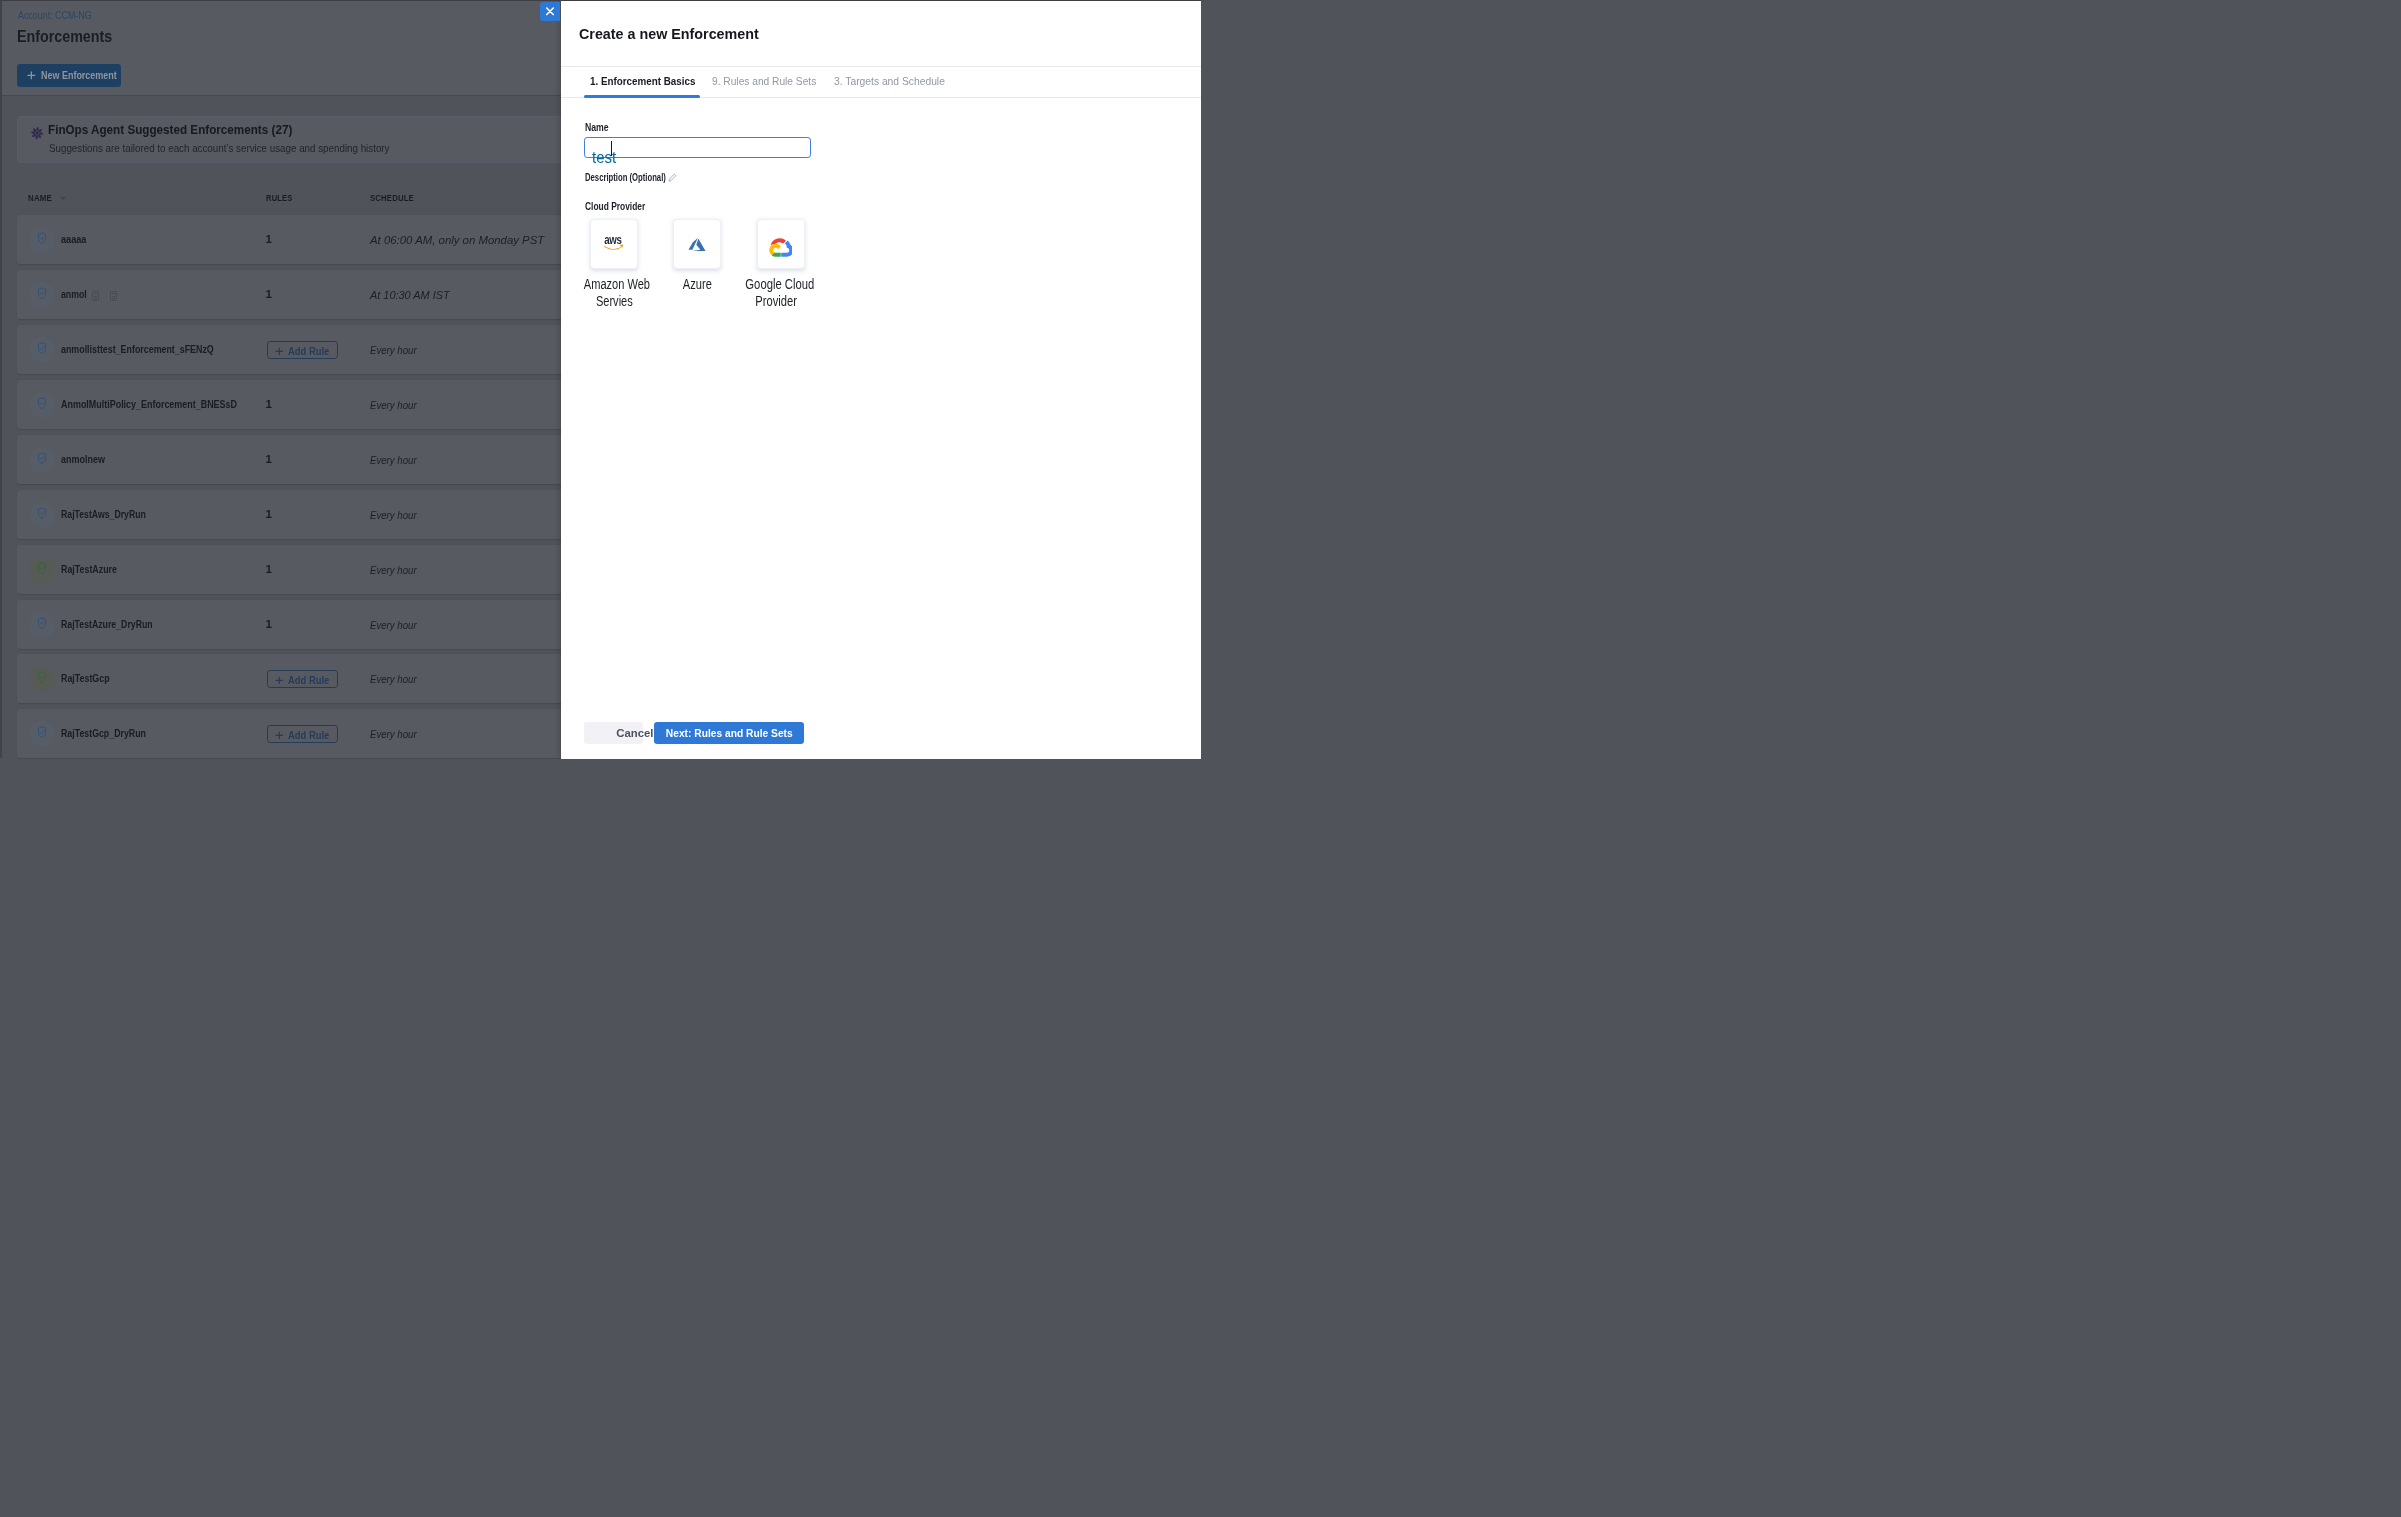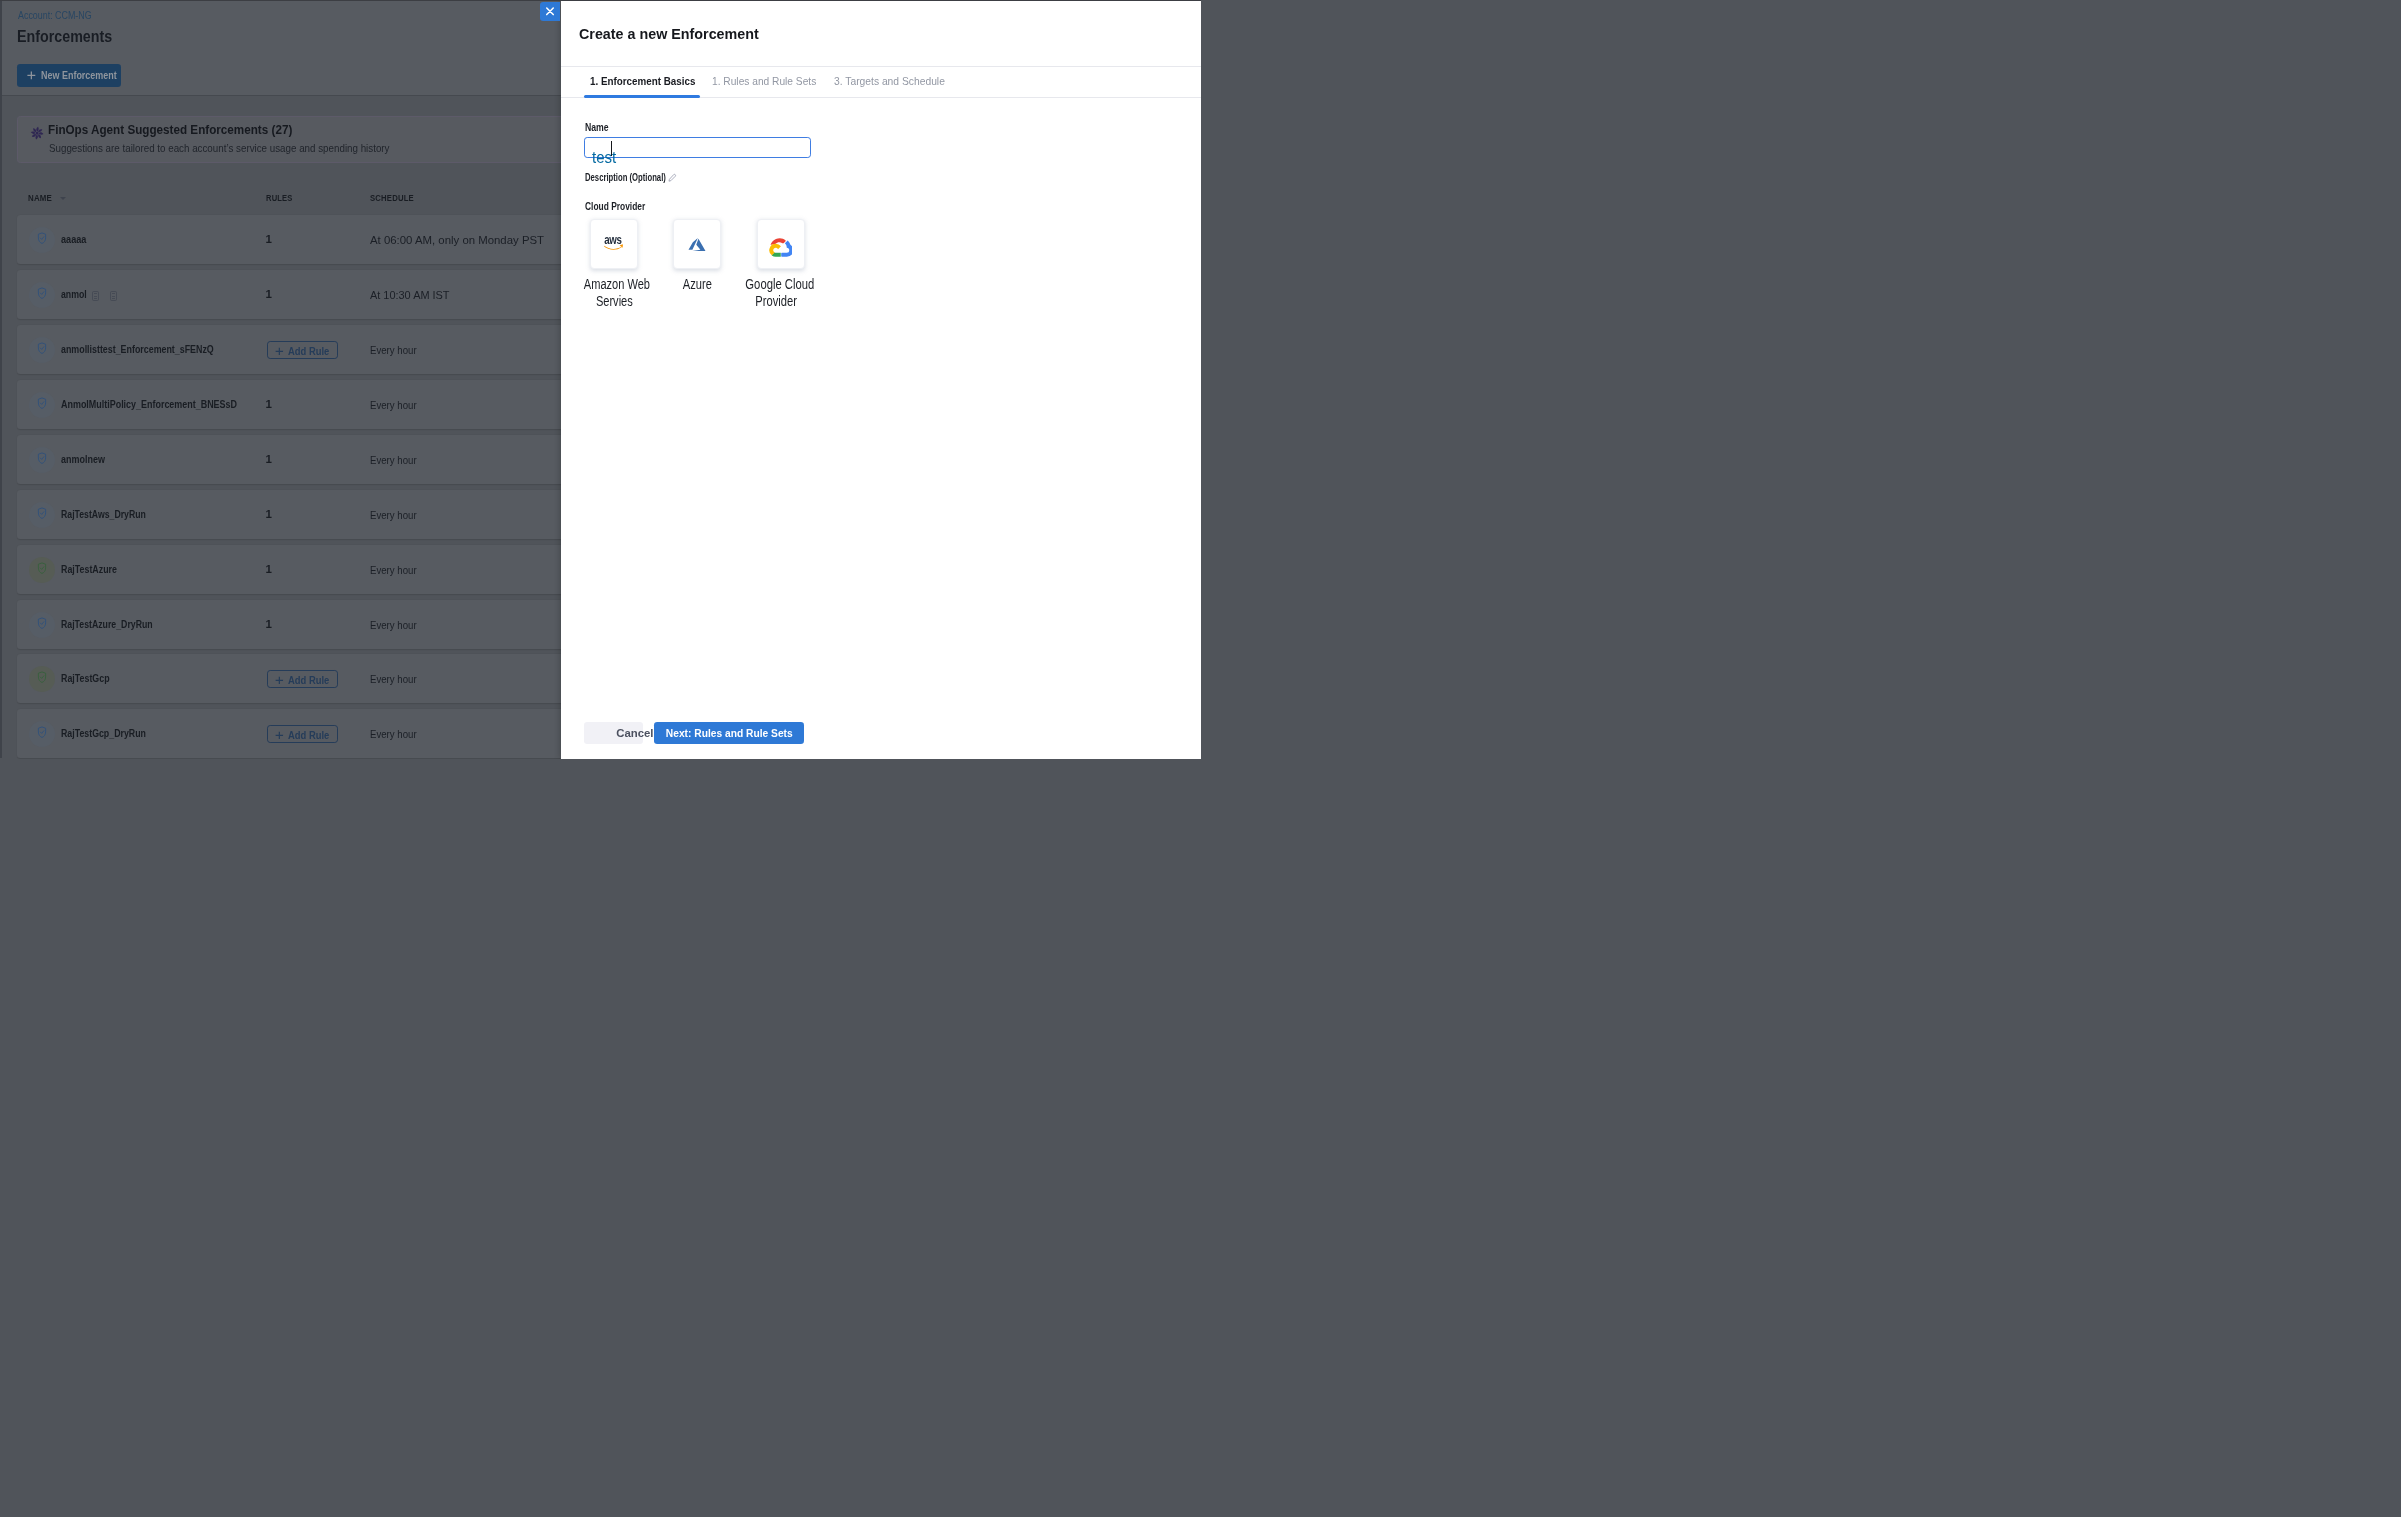--- a/index.html
+++ b/index.html
@@ -20,21 +20,21 @@
   .finops { position:absolute; left:16.6px; top:18.6px; width:1163px; height:47px; background:#575a60; border:0.8px solid #5d5a69; border-radius:3.2px; }
   .fi-title { position:absolute; left:30px; top:6px; font-size:12.3px; font-weight:600; color:#16191f; }
   .fi-sub { position:absolute; left:31px; top:25px; font-size:11px; color:#21252c; }
   .thead { position:absolute; top:96px; font-size:8.7px; font-weight:700; color:#191d23; letter-spacing:0.2px; }
   .sortarr { position:absolute; left:60px; top:100px; width:0; height:0; border-left:3px solid transparent; border-right:3px solid transparent; border-top:3.6px solid #3e434d; }
   .row { position:absolute; left:16.6px; width:1163px; height:49px; background:#575b61; border-radius:3.2px; box-shadow:0 0.8px 1.2px rgba(0,0,0,0.12); }
   .circ { position:absolute; left:12px; top:11.5px; width:26px; height:26px; border-radius:50%; }
   .circ.b { background:#565d66; } .circ.g { background:#565c55; }
   .rname { position:absolute; left:44px; top:18px; font-size:11.5px; font-weight:600; color:#191d23; }
   .rval { position:absolute; left:249px; top:18px; font-size:11.5px; font-weight:600; color:#191d23; }
-  .rsched { position:absolute; left:353px; top:18.5px; font-size:11.5px; color:#1b1f26; }
+  .rsched { position:absolute; left:353px; top:18.5px; font-size:11.5px; color:#1b1f26;font-style:italic; }
   .addrule { position:absolute; left:250px; top:16px; width:71px; height:18px; border:0.8px solid #253c59; border-radius:3.2px; }
   .addrule svg { position:absolute; left:7.5px; top:4.7px; }
   .addrule > span { position:absolute; left:20.5px; top:2.5px; font-size:10.7px; font-weight:600; color:#253c59; }
   .docic { position:absolute; top:20.6px; width:7.5px; height:10px; border:0.8px solid #464b55; border-radius:1.6px; }
   .docic i { display:block; height:0.9px; background:#464b55; margin:1.6px 1.2px 0 1.2px; }
   
   #drawer { position:absolute; left:561px; top:0.8px; width:640px; height:758px; background:#ffffff; box-shadow:-2.4px 0 5.5px rgba(0,0,0,0.18); z-index:50; }
   #closebtn { position:absolute; left:540px; top:2.4px; width:20px; height:18.6px; background:#2e79d6; border-radius:3.2px 0 0 3.2px; z-index:60; }
   .dtitle { position:absolute; left:18px; top:24.5px; font-size:15.4px; font-weight:700; color:#16181d; }
   .tabwrap { position:absolute; left:0; top:65px; width:640px; height:32px; border-top:0.8px solid #e7e8ed; border-bottom:0.8px solid #e7e8ed; }
@@ -218,21 +218,21 @@
             <span><span class="sx" style="transform:scaleX(0.88)">Add Rule</span></span>
           </div>
           <div class="rsched"><span class="sx" style="transform:scaleX(0.838)">Every hour</span></div>
         </div>
     </div>
   </div>
   <div id="drawer">
     <div class="dtitle"><span class="sx" style="transform:scaleX(0.93)">Create a new Enforcement</span></div>
     <div class="tabwrap">
       <div class="tab tab1"><span class="sx" style="transform:scaleX(0.955)">1. Enforcement Basics</span></div>
-      <div class="tab tab2"><span class="sx" style="transform:scaleX(0.99)">1. Rules and Rule Sets</span></div>
+      <div class="tab tab2"><span class="sx" style="transform:scaleX(0.99)">9. Rules and Rule Sets</span></div>
       <div class="tab tab3"><span class="sx" style="transform:scaleX(1)">3. Targets and Schedule</span></div>
       <div class="tabline"></div>
     </div>
     <div class="flabel" style="top:121px"><span class="sx" style="transform:scaleX(0.87)">Name</span></div>
     <div class="input">
         <span><span class="sx" style="transform:scaleX(0.94)">test</span></span>
         <div class="caret"></div>
       </div>
     <div class="flabel" style="top:171px"><span class="sx" style="transform:scaleX(0.77)">Description (Optional)</span></div>
     <svg class="abs" style="left:107px;top:172px" width="8.7" height="10" viewBox="0 0 16 19" fill="none" stroke="#8f93a8" stroke-width="1.4">

